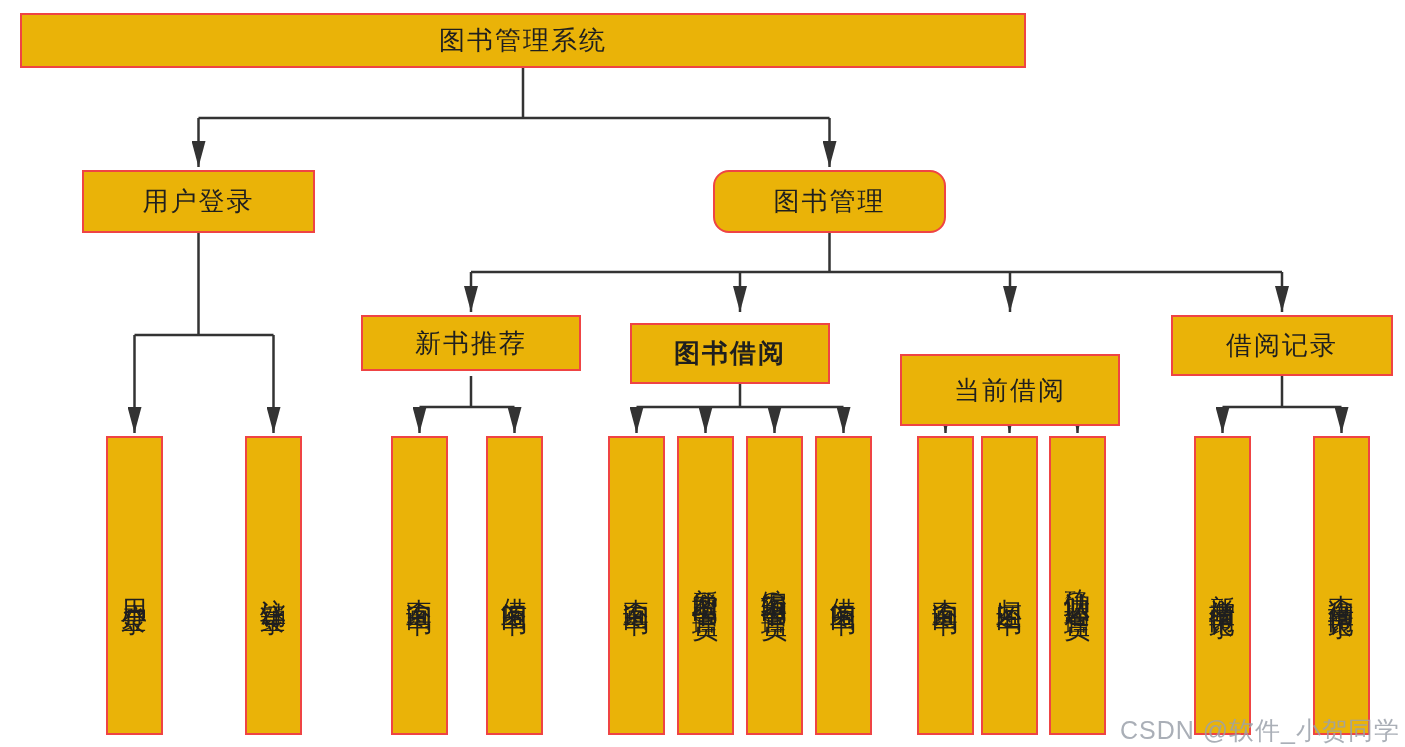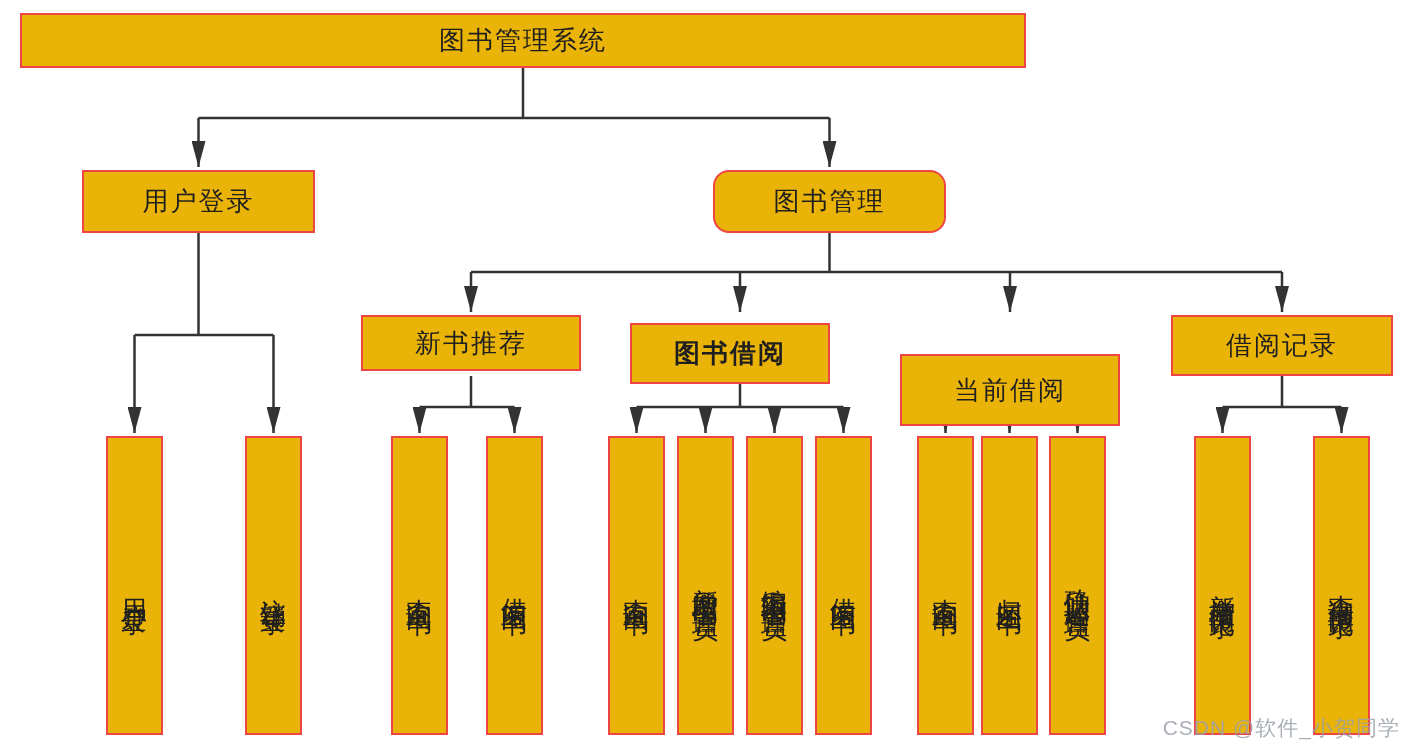--- a/index.html
+++ b/index.html
@@ -25,21 +25,21 @@
     text-orientation:mixed;
     font-size:26px;
     letter-spacing:4px;
     line-height:1;
     white-space:nowrap;
     color:#1f1f1f;
   }
   .watermark{
     position:absolute;
     top:714px;right:5px;
-    font-size:21px;
+    font-size:25px;
     letter-spacing:1px;
     color:rgba(155,161,170,0.85);
     z-index:5;
     white-space:nowrap;
   }
 </style>
 </head>
 <body>
 
 <div id="stage">

